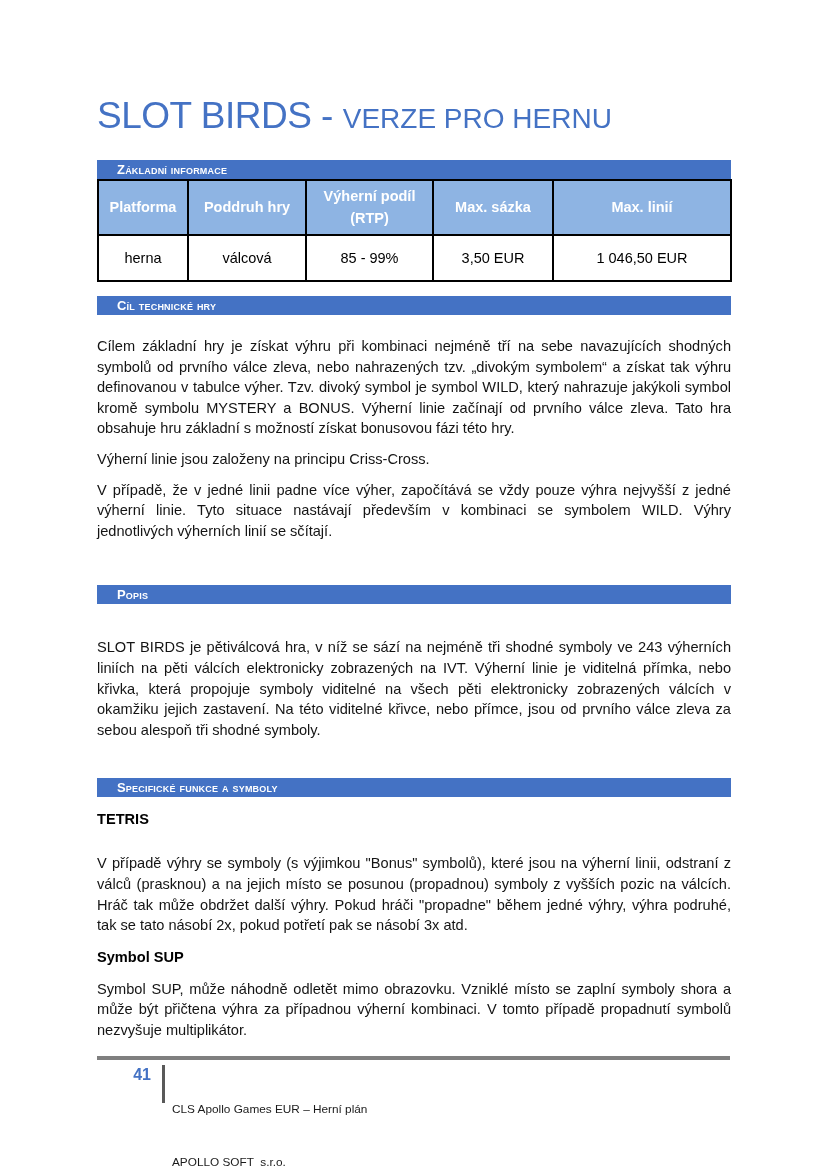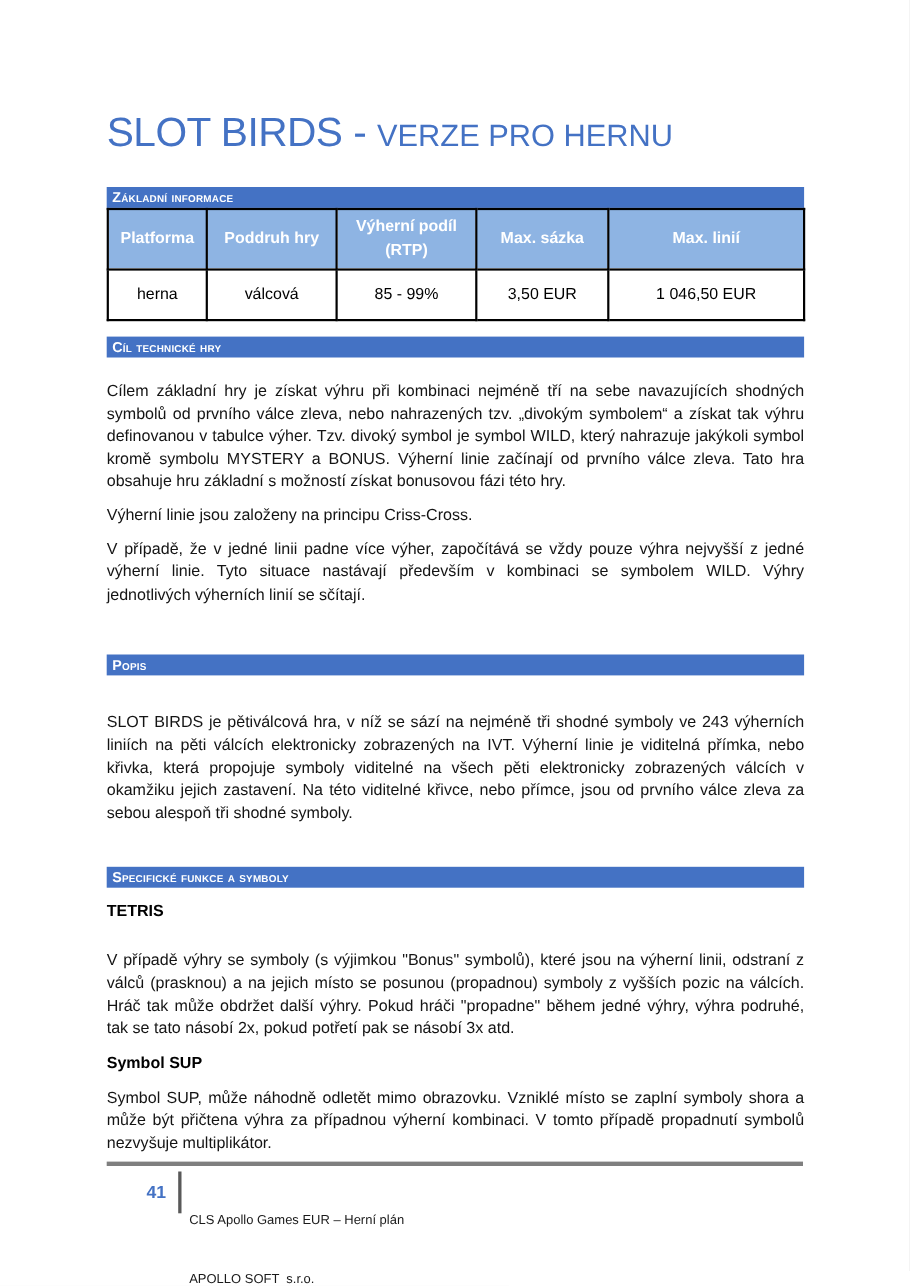--- a/index.html
+++ b/index.html
@@ -13,33 +13,33 @@
     overflow:hidden;
   }
   .content {
     position:absolute; left:97px; top:0; width:634px;
   }
   
   .doc-title {
     margin-top:97px;
     color:#4472C4;
     font-size:37px;
-    line-height:48px;
+    line-height:38px;
     font-weight:500;
     letter-spacing:-0.5px;
     white-space:nowrap;
   }
   .doc-title .title-sub { font-size:28px; letter-spacing:0; }
   
   .banner {
     background:#4472C4;
     color:#ffffff;
     height:19px;
     line-height:19px;
-    padding-left:5px;
+    padding-left:20px;
     font-size:13px;
     font-weight:700;
     font-variant:small-caps;
     letter-spacing:0.2px;
   }
   .banner.b-zakladni   { margin-top:22px; }
   .banner.b-cil        { margin-top:14px; }
   .banner.b-popis      { margin-top:44px; }
   .banner.b-specificke { margin-top:38px; }
   
@@ -96,21 +96,21 @@
   }
   .footer-bar { height:4px; background:#7F7F7F; }
   .footer-row { display:flex; align-items:flex-start; margin-top:5px; }
   .footer-pagenum {
     width:54px;
     text-align:right;
     font-size:16px;
     font-weight:700;
     color:#4472C4;
     line-height:20px;
-    margin-top:10px;
+    margin-top:0;
   }
   .footer-sep {
     width:3px; height:38px;
     background:#595959;
     margin-left:11px;
   }
   .footer-text {
     padding-left:7px;
     padding-top:1px;
     font-size:11.8px;

